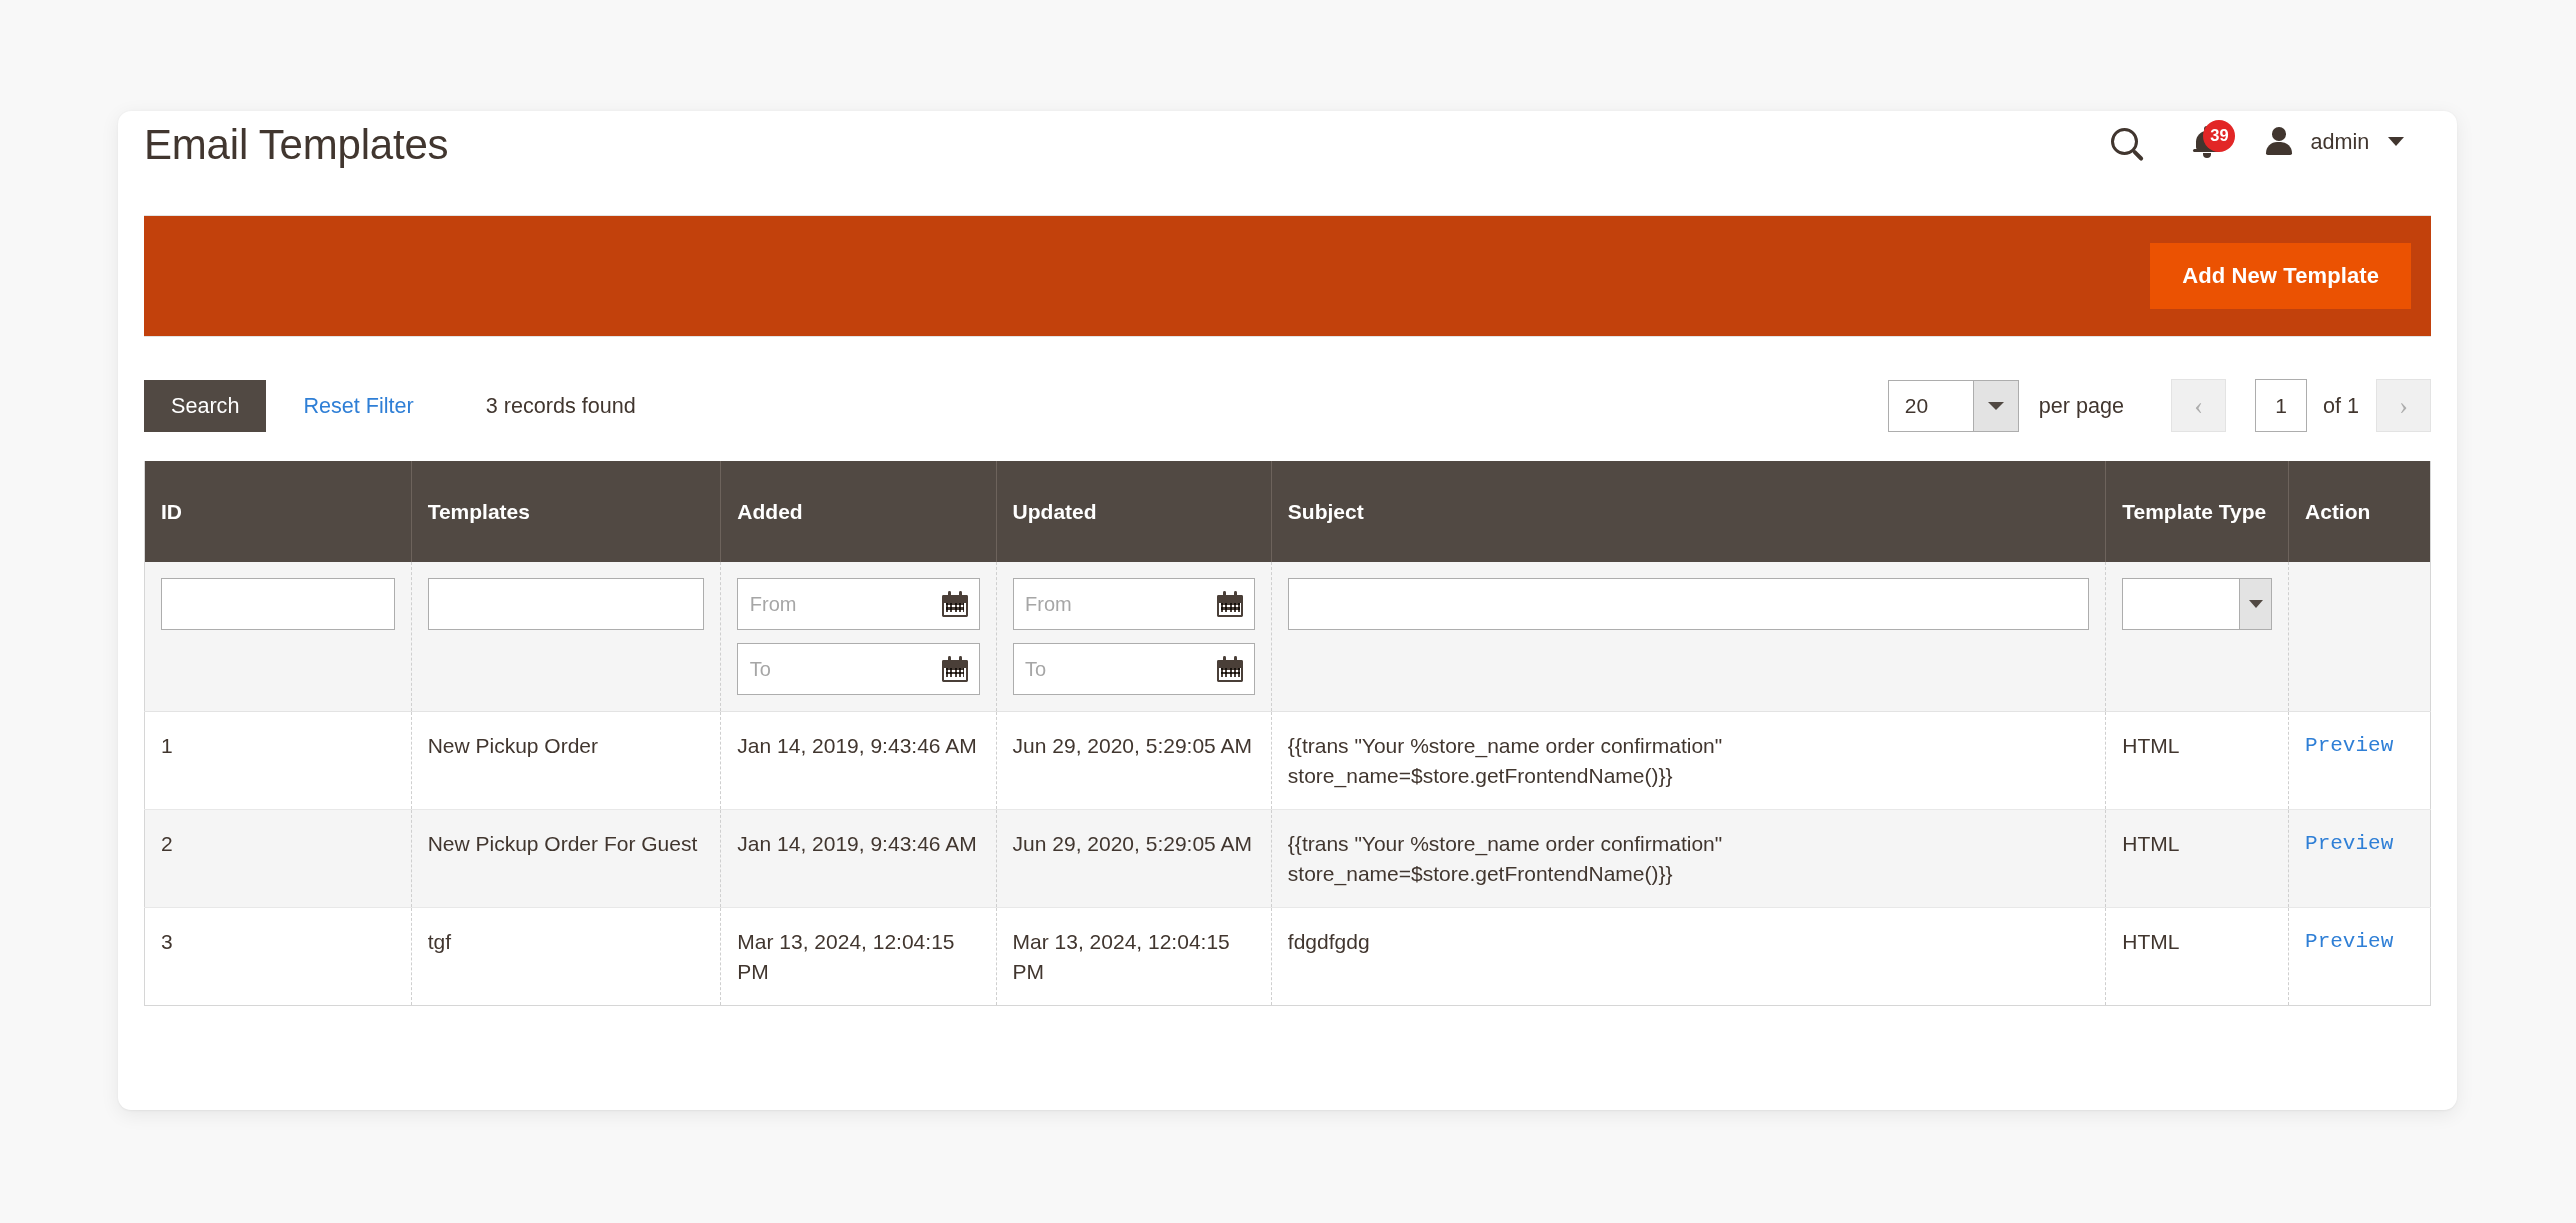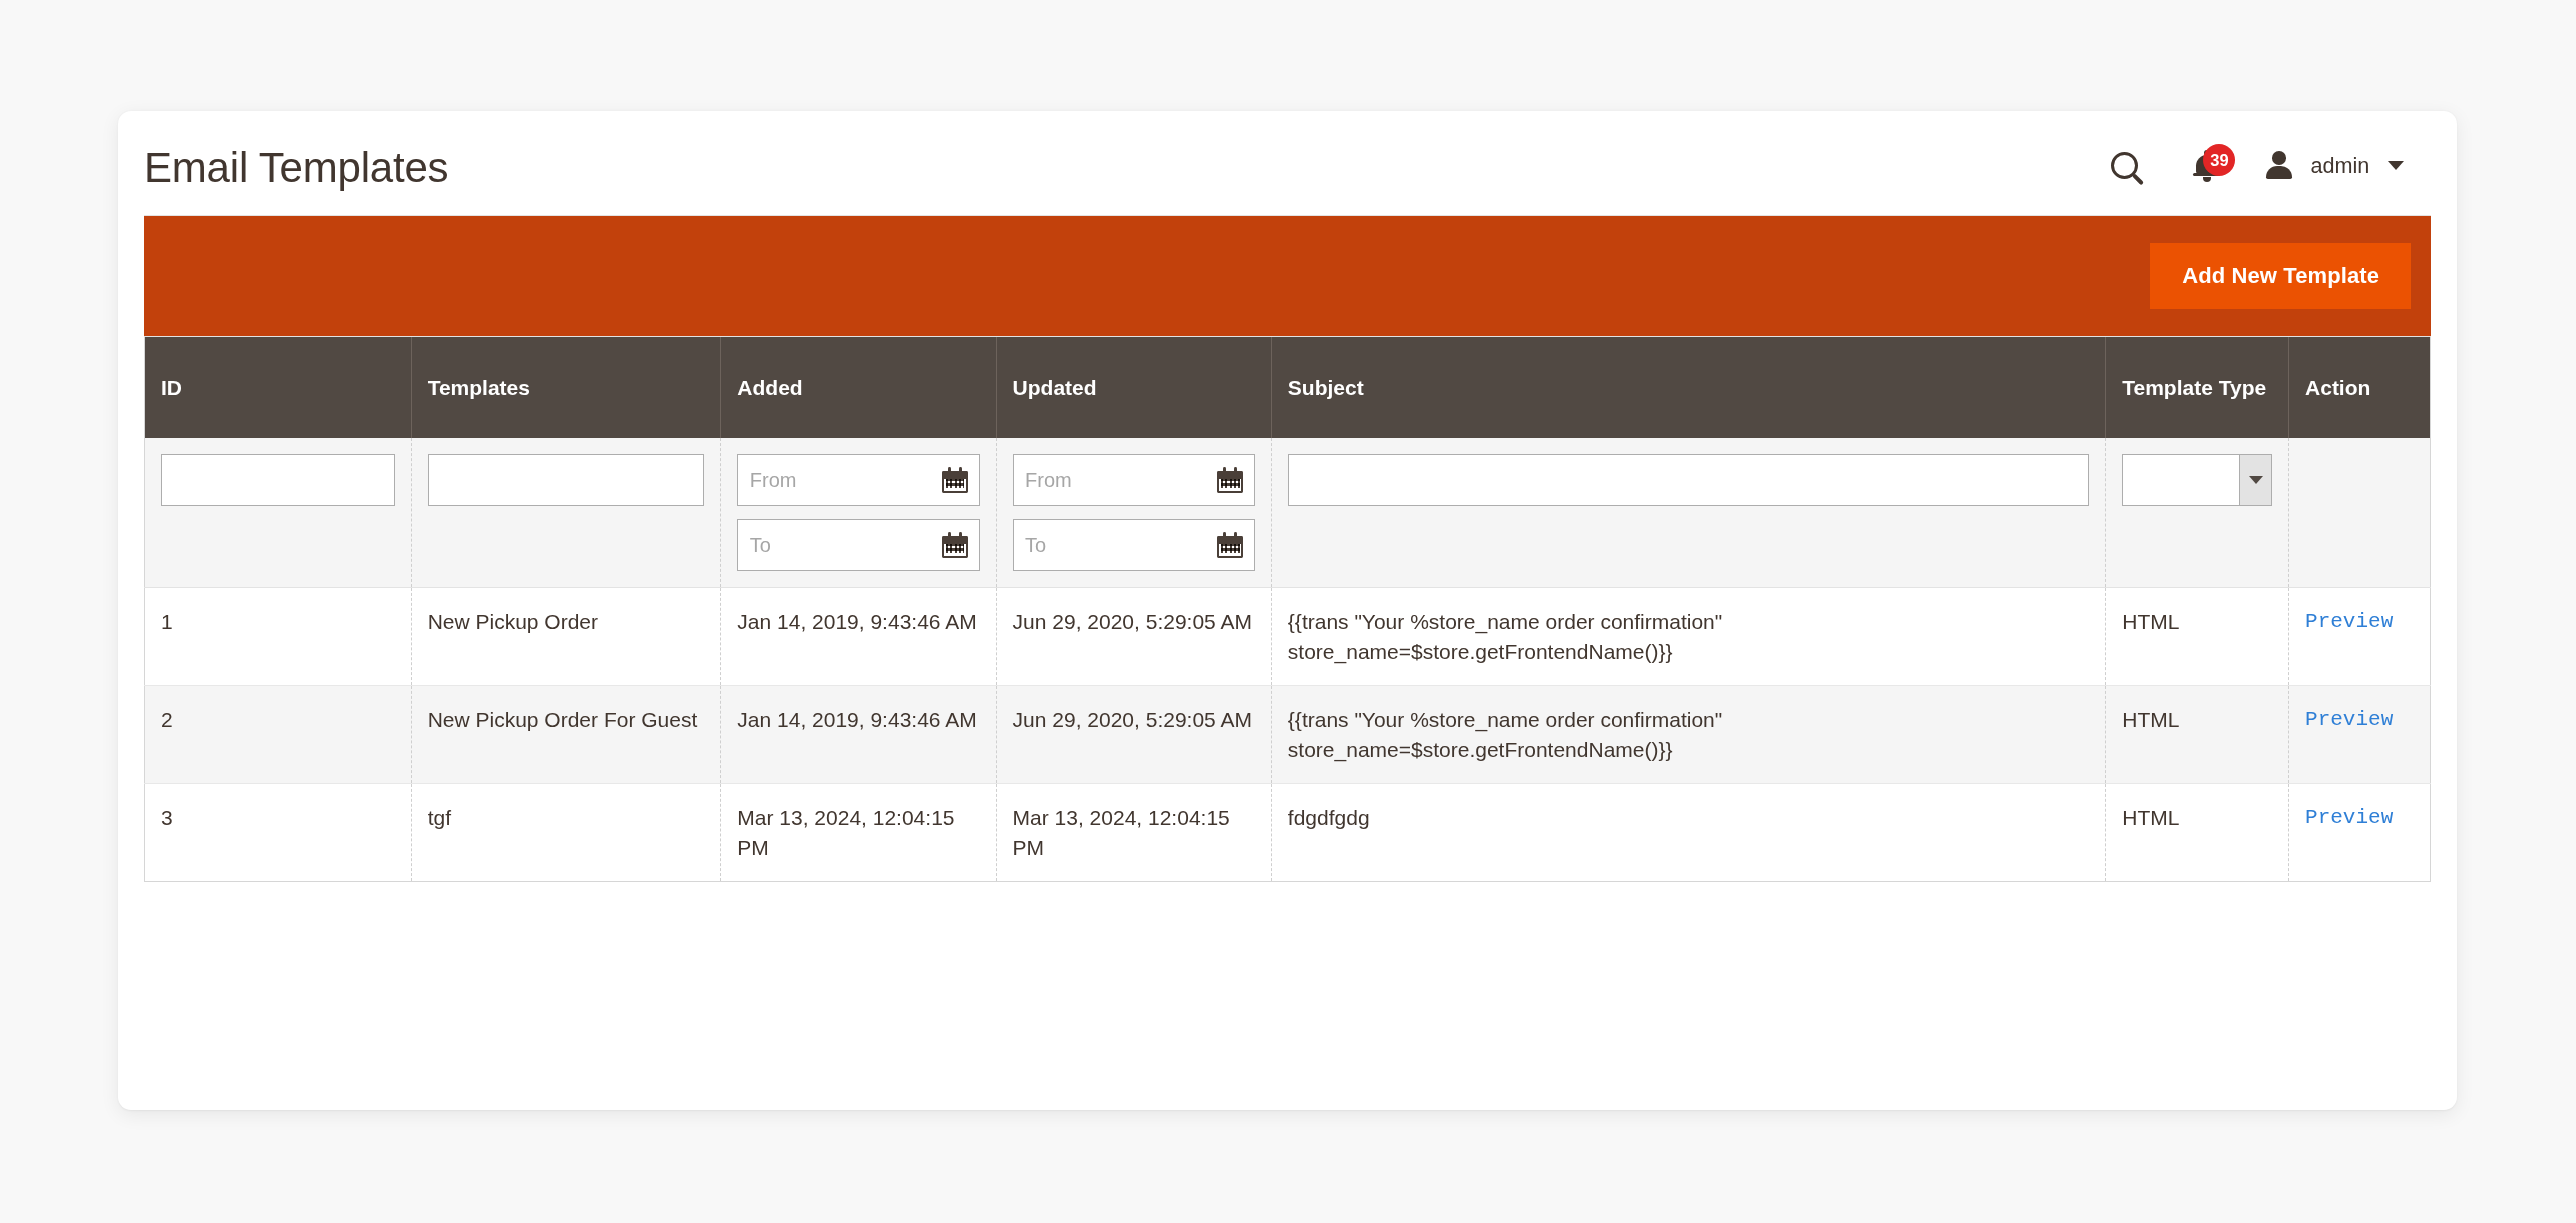--- a/index.html
+++ b/index.html
@@ -31,21 +31,21 @@
     box-shadow: 0 4.3px 18.7px rgba(0,0,0,0.07), 0 0.7px 2.2px rgba(0,0,0,0.05);
     overflow: hidden;
   }
 
   
   .page-header {
     position: relative;
     height: 104px;
     padding: 0 53px 0 26px;
     display: flex;
-    align-items: center;
+    align-items: flex-start;
   }
 
   .page-title {
     font-size: 42px;
     font-weight: 400;
     color: #41362f;
     letter-spacing: -0.2px;
     margin-top: 10px;
     white-space: nowrap;
   }
@@ -504,20 +504,46 @@
           <span class="caret-down"></span>
         </div>
 
       </div>
     </div>
 
     <div class="page-actions">
       <button class="btn-primary">Add New Template</button>
     </div>
 
+    <div class="grid-toolbar">
+      <button class="btn-search">Search</button>
+      <a class="link-reset">Reset Filter</a>
+      <span class="records-found">3 records found</span>
+
+      <div class="pager">
+        <div class="select-wrap">
+          <span class="select-value">20</span>
+          <span class="select-arrow">
+              <i></i>
+            </span>
+        </div>
+        <span class="per-page-label">per page</span>
+
+        <div class="pager-btn prev">
+          <span>‹</span>
+        </div>
+
+        <input class="pager-input" type="text" value="1" style="">
+        <span class="pager-of">of 1</span>
+
+        <div class="pager-btn next">
+          <span>›</span>
+        </div>
+      </div>
+    </div>
 
     <div class="grid-wrap">
       <table class="data-grid grid-outer-border">
         <thead>
           <tr>
             <th class="col-id">ID</th>
             <th class="col-template">Templates</th>
             <th class="col-added">Added</th>
             <th class="col-updated">Updated</th>
             <th class="col-subject">Subject</th>

